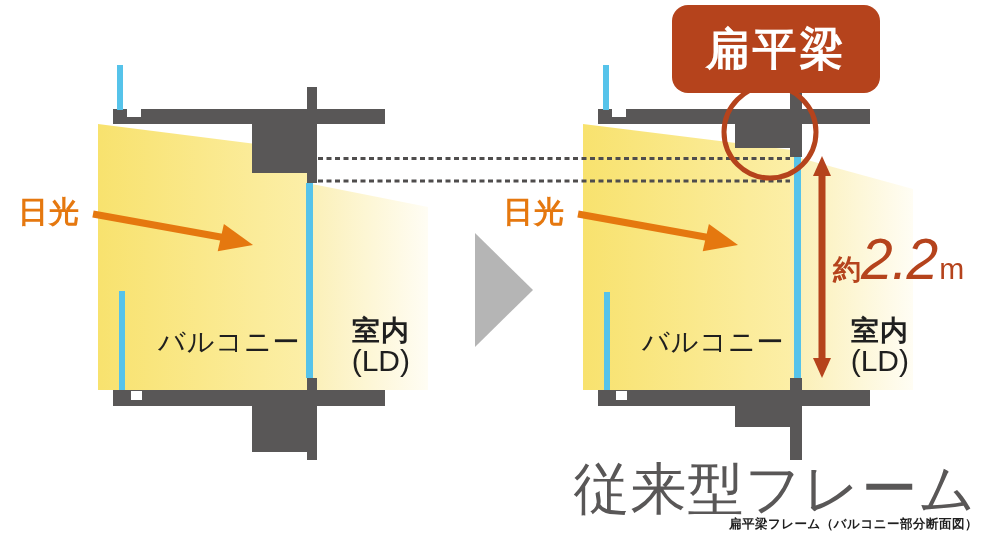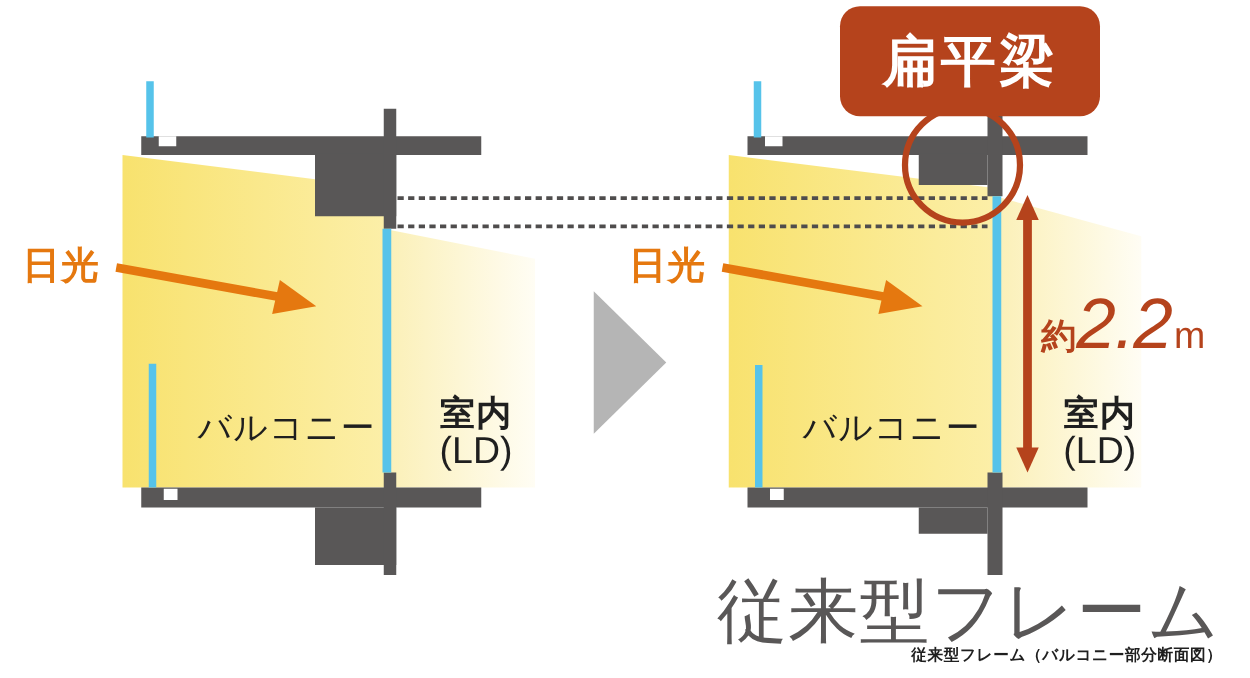--- a/index.html
+++ b/index.html
@@ -157,14 +157,14 @@
   </div>
 
   <div class="height-label">
     <span class="height-prefix">約</span>
     <span class="height-value">2.2</span>
     <span class="height-unit">m</span>
   </div>
 
   <div class="frame-title r">従来型フレーム</div>
 
-  <div class="caption">従来型フレーム（バルコニー部分断面図）</div>
+  <div class="caption">扁平梁フレーム（バルコニー部分断面図）</div>
 </div>
 
 </body></html>

